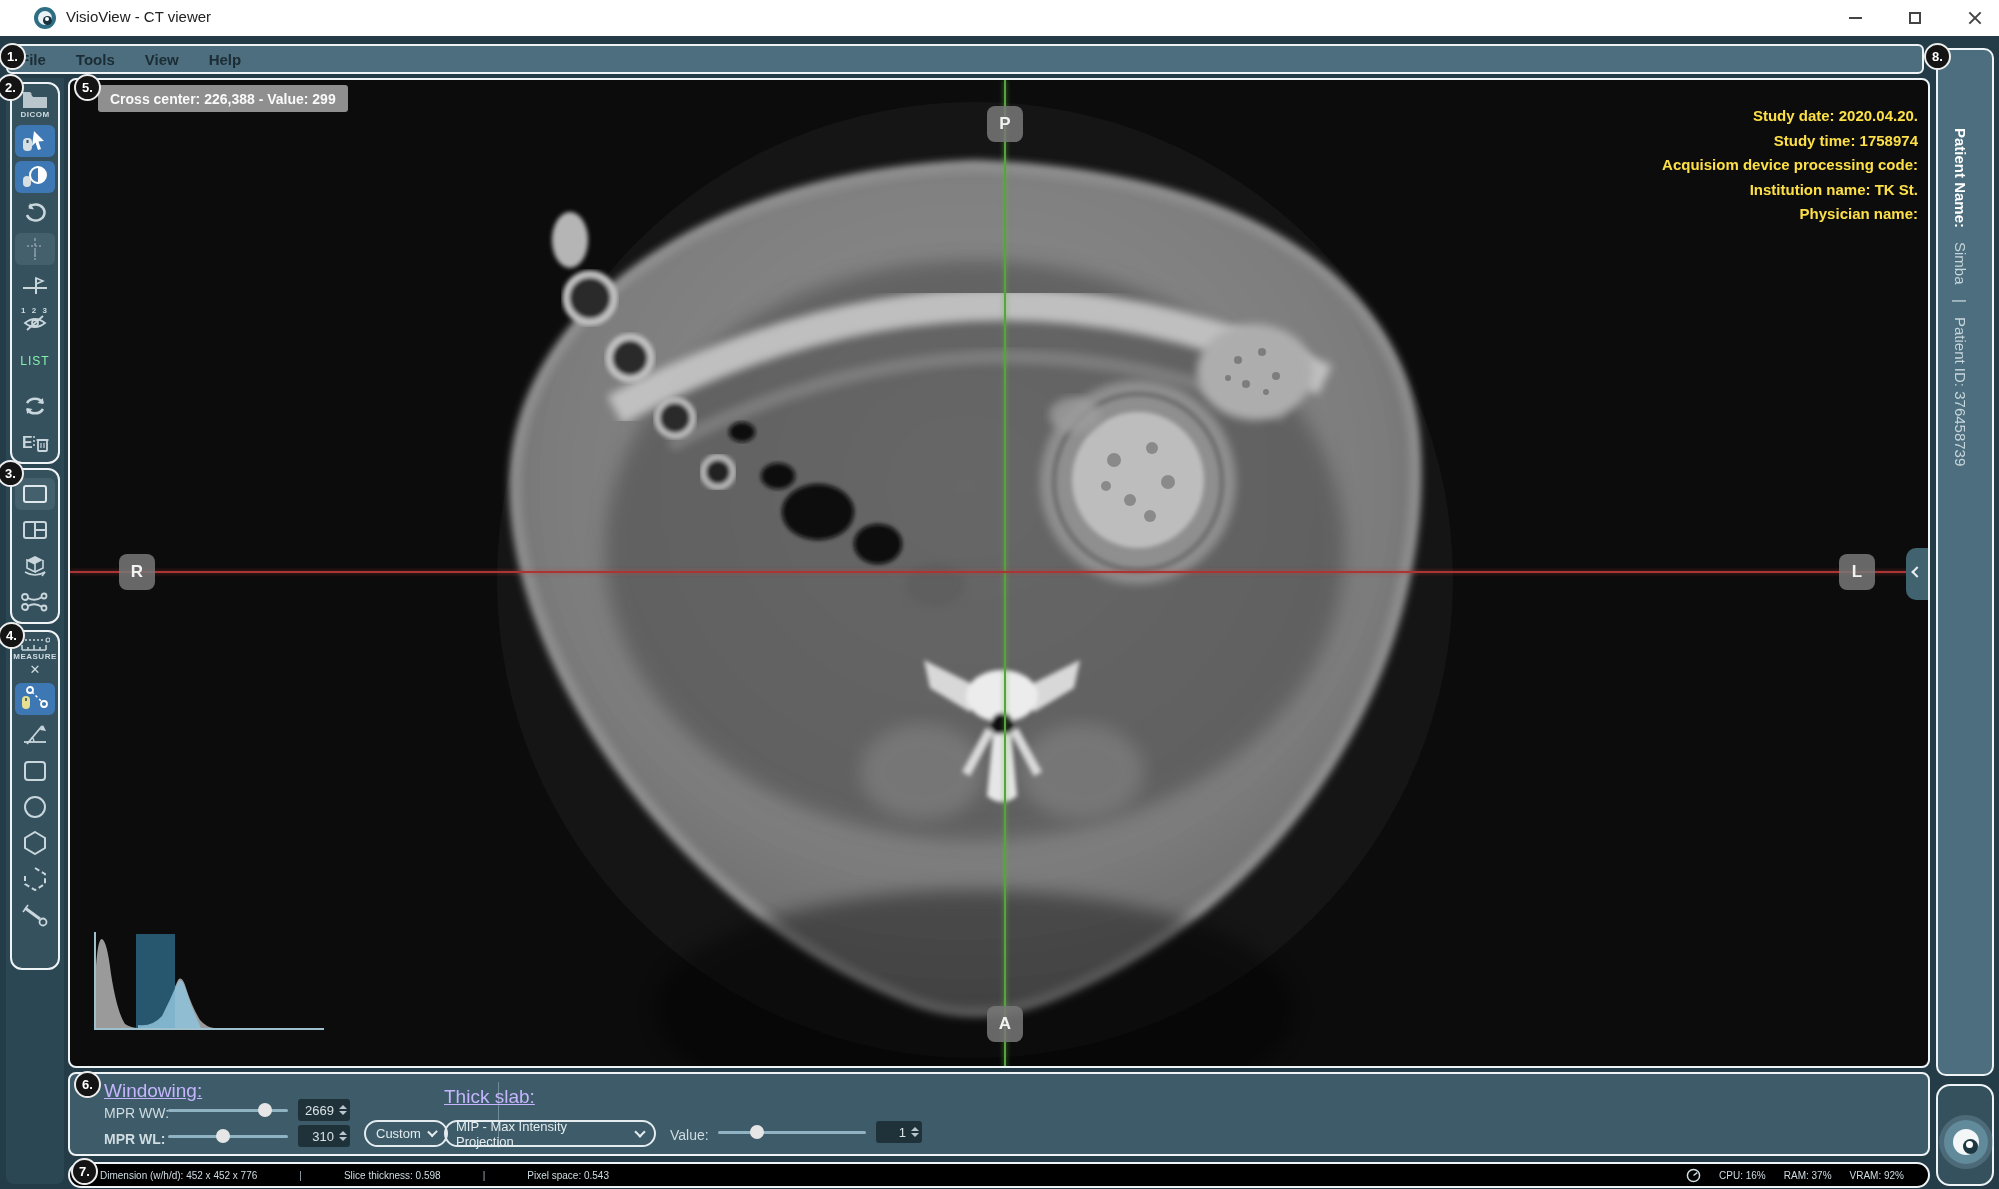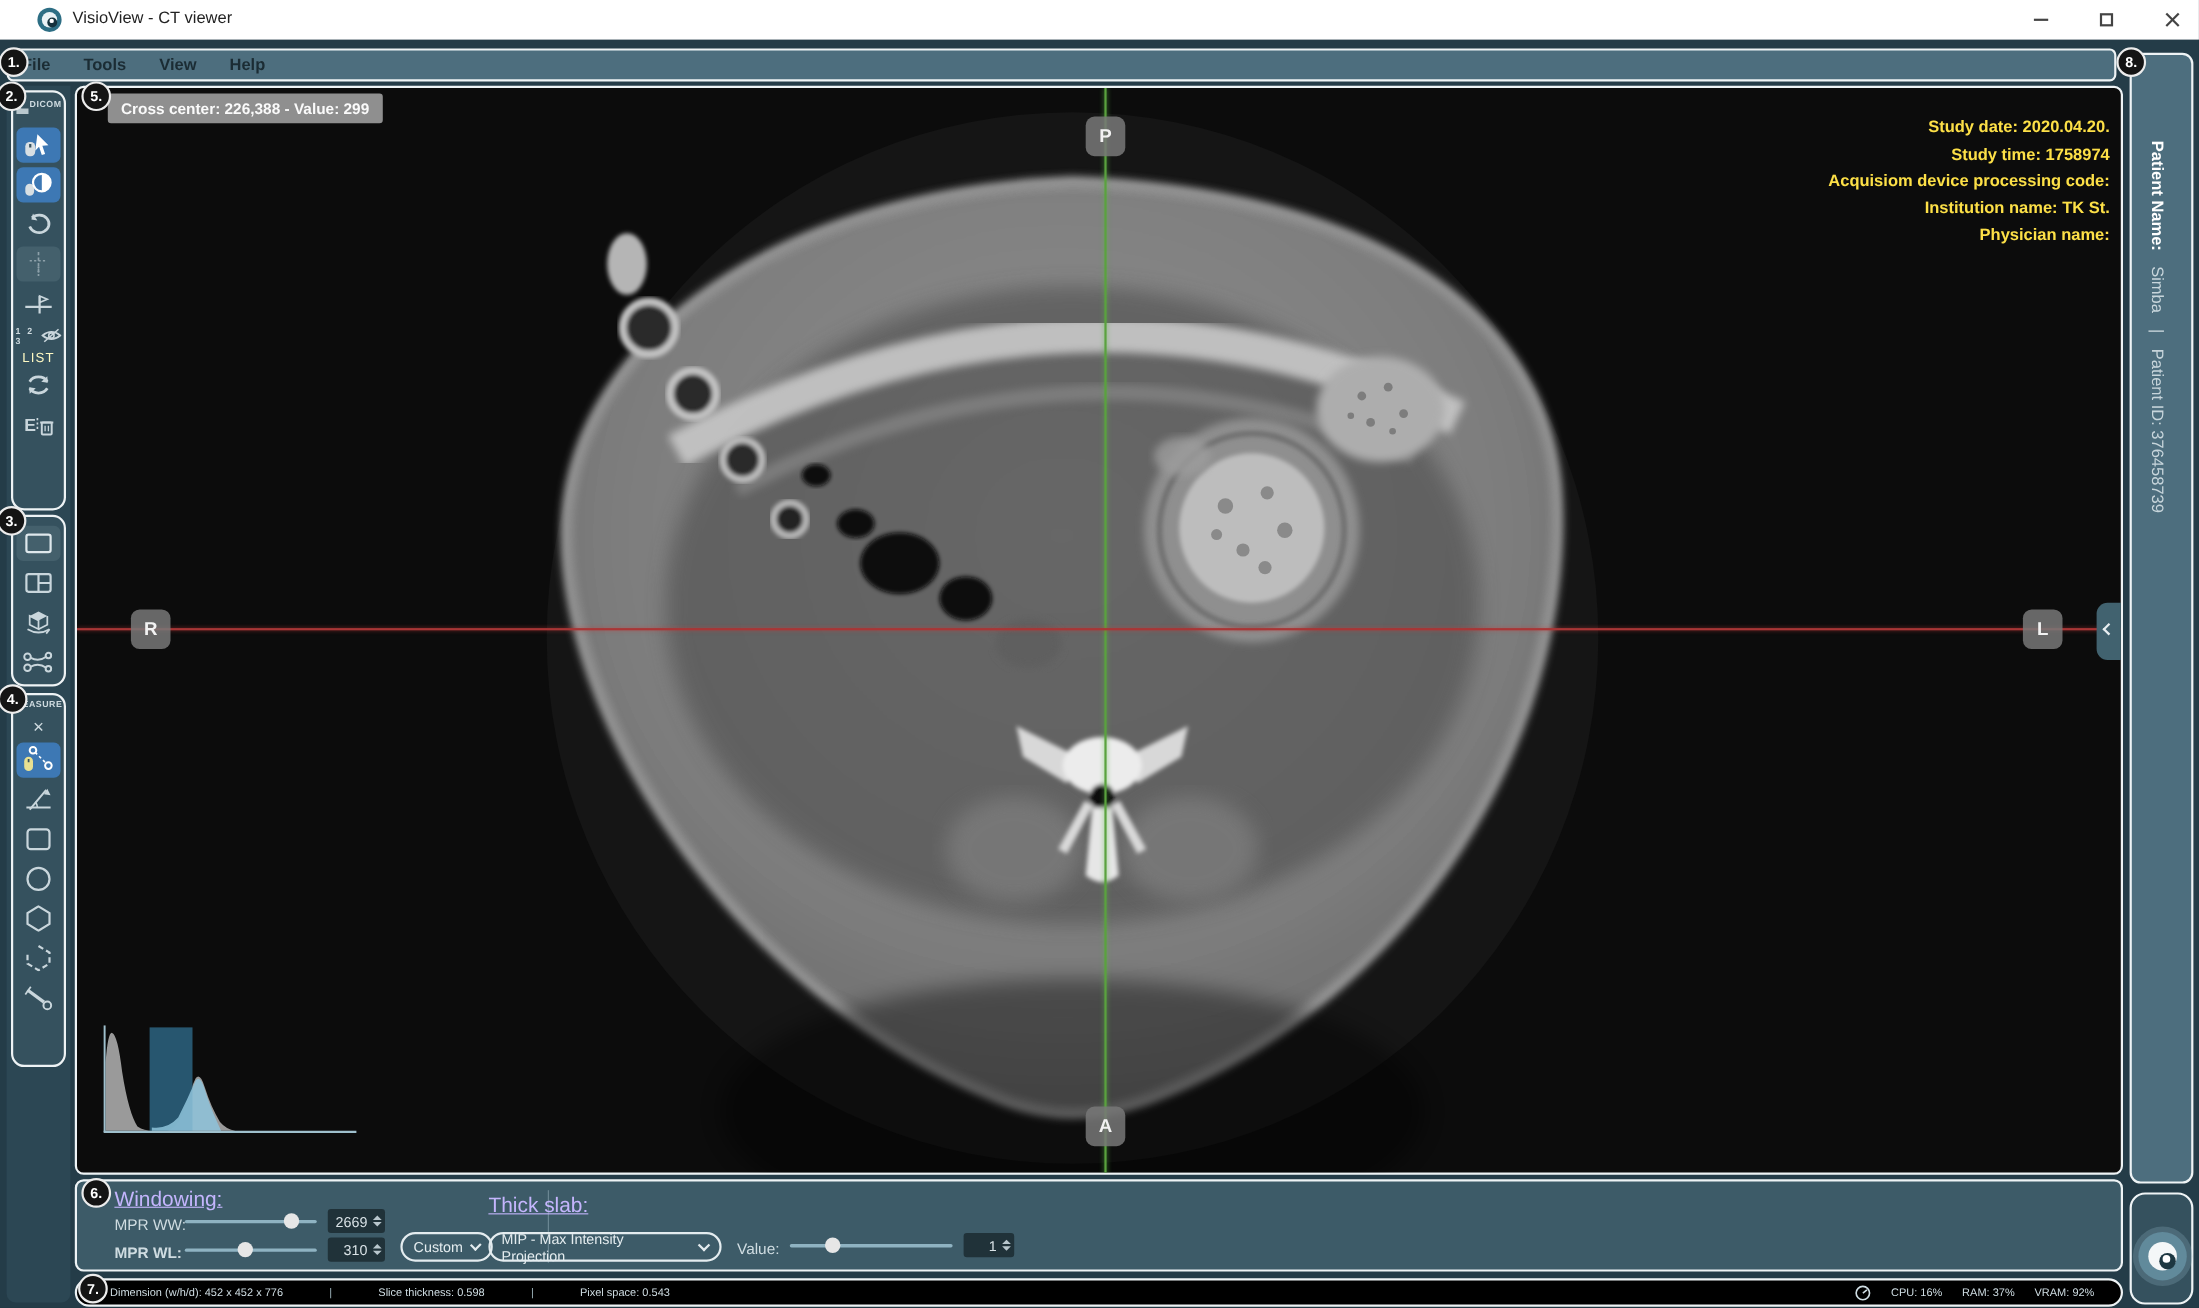--- a/index.html
+++ b/index.html
@@ -33,27 +33,27 @@
     display:flex; align-items:center; padding-left:12px; gap:30px; }
   .menu-item { font-size:15px; font-weight:600; color:#1b2c34; cursor:default; }
 
   
   .left-rail { position:absolute; left:6px; top:78px; width:58px; height:1106px; background:#2c4754; border-radius:0 0 8px 8px; }
   .tool-group { position:absolute; left:4px; width:50px; border:2px solid #eef3f5; border-radius:12px;
     background:#35515e; display:flex; flex-direction:column; align-items:center; }
   .tg-2 { top:4px; height:382px; padding-top:6px; }
   .tg-3 { top:390px; height:156px; padding-top:6px; }
   .tg-4 { top:552px; height:340px; padding-top:4px; }
-  .ticon { width:42px; display:flex; flex-direction:row; align-items:flex-start; justify-content:center; color:#c9d6dc; }
+  .ticon { width:42px; display:flex; flex-direction:column; align-items:center; justify-content:center; color:#c9d6dc; }
   .ticon svg { display:block; }
   .tbtn { width:40px; height:32px; margin:2px 0; display:flex; align-items:center; justify-content:center; border-radius:6px; }
   .tbtn.sel { background:#3d78b4; }
   .tbtn.soft { background:#44606c; }
   .mini-label { font-size:8px; letter-spacing:.5px; color:#cfdbe0; font-weight:700; }
-  .list-label { font-size:12px; letter-spacing:1px; color:#fef9c3; margin:0 0; }
+  .list-label { font-size:12px; letter-spacing:1px; color:#86efac; margin:20px 0; }
   .measure-x { font-size:13px; color:#cfdbe0; margin:1px 0 4px 0; }
 
   
   .image-panel { left:68px; top:78px; width:1862px; height:990px; border-radius:8px; background:#0c0c0c; overflow:hidden; }
   .ct-svg { position:absolute; left:0; top:0; }
   .cross-v { position:absolute; left:934px; top:0; width:2px; height:990px; background:#5aa23e; box-shadow:0 0 5px rgba(90,190,70,.8); }
   .cross-h { position:absolute; left:0; top:491px; width:1862px; height:2px; background:#a83636; box-shadow:0 0 4px rgba(200,60,60,.6); }
   .ori-badge { position:absolute; width:36px; height:36px; background:rgba(120,120,120,.85); border-radius:8px;
     color:#f2f2f2; font-size:17px; font-weight:700; display:flex; align-items:center; justify-content:center; }
   .tooltip-bar { position:absolute; left:28px; top:5px; height:27px; padding:0 12px; background:#8f8f8f; border-radius:3px;

